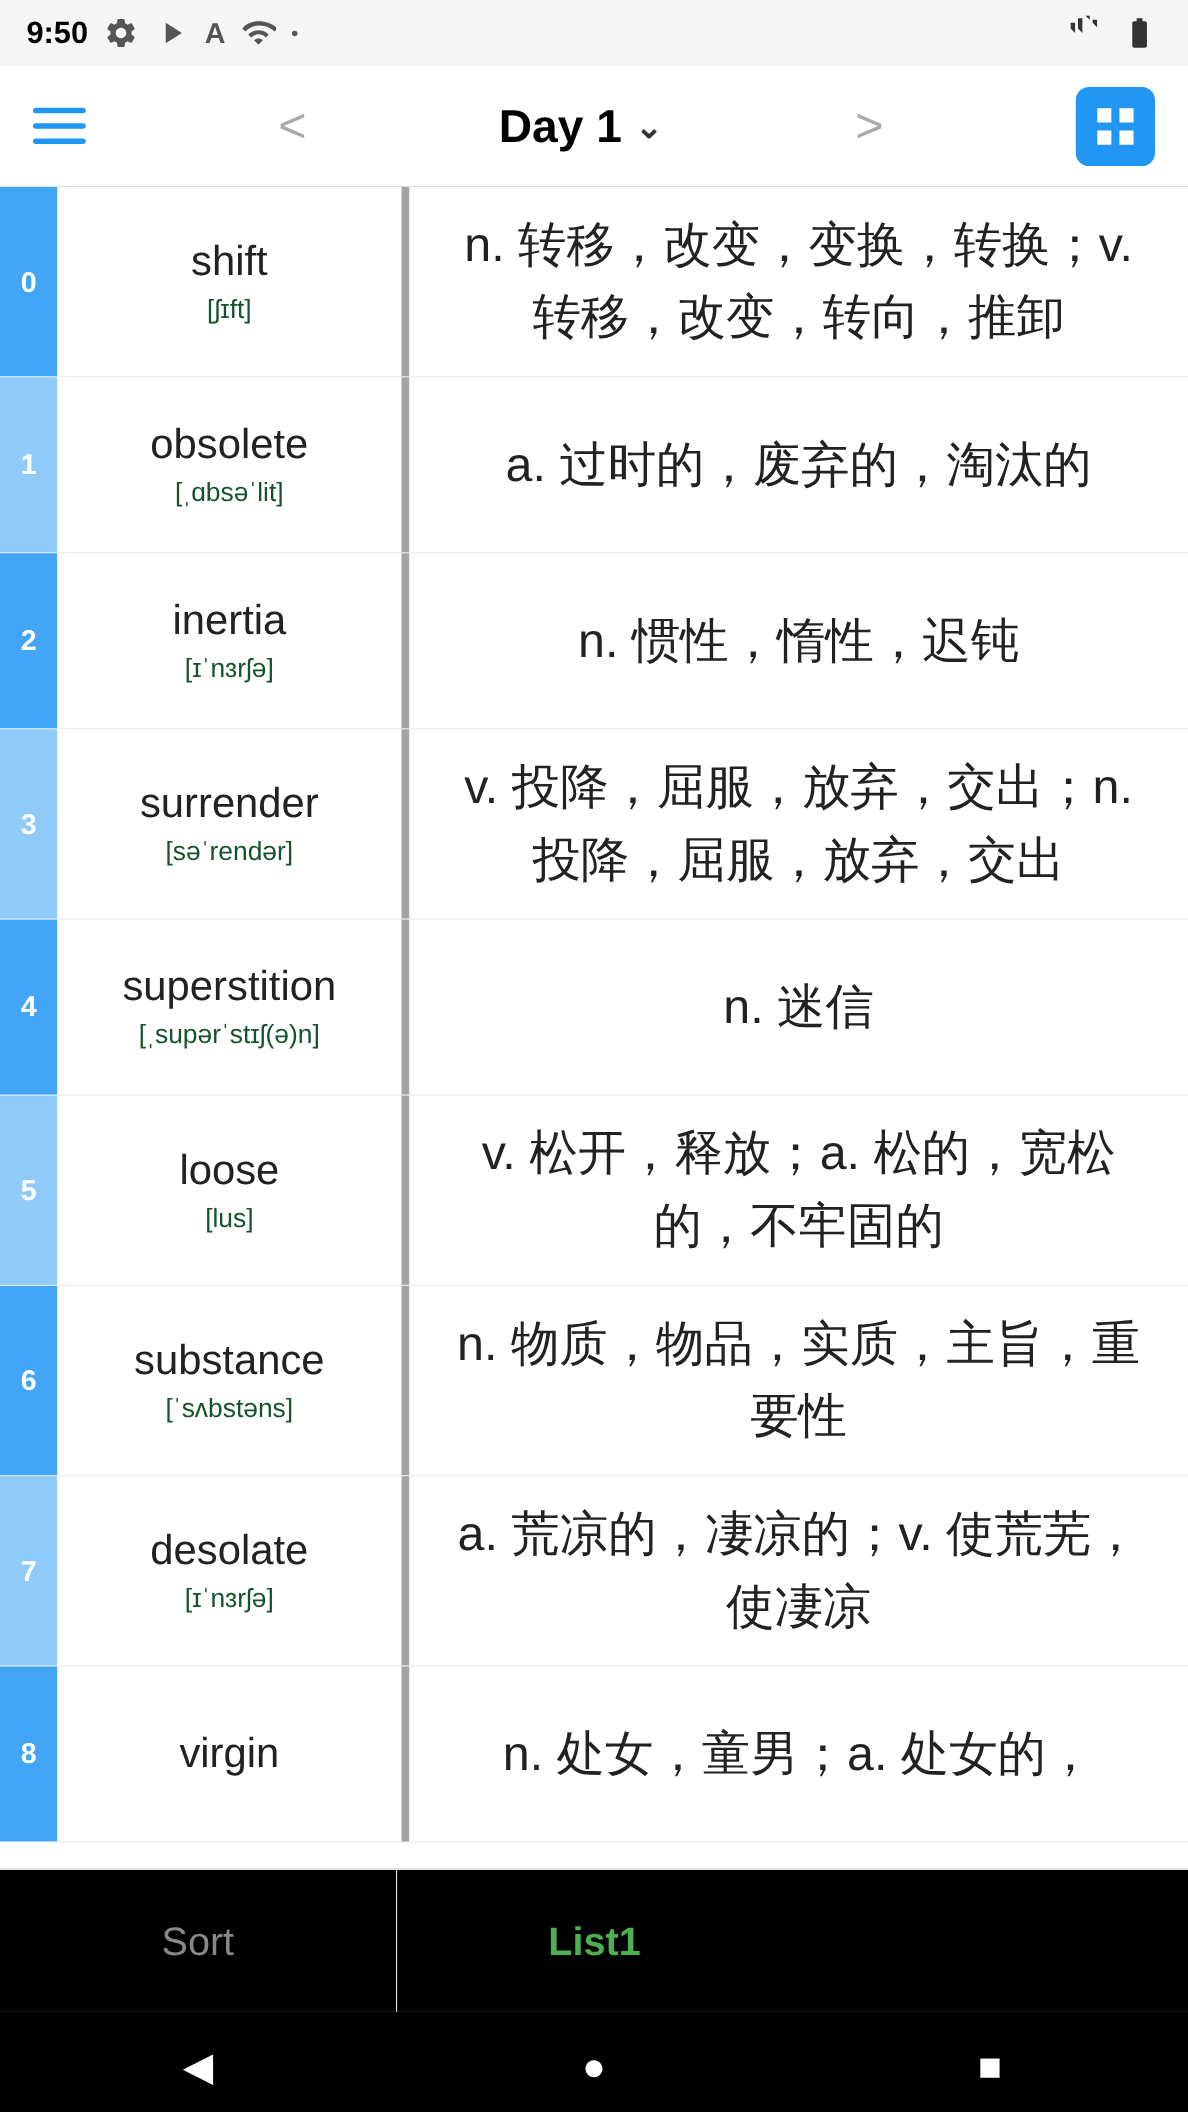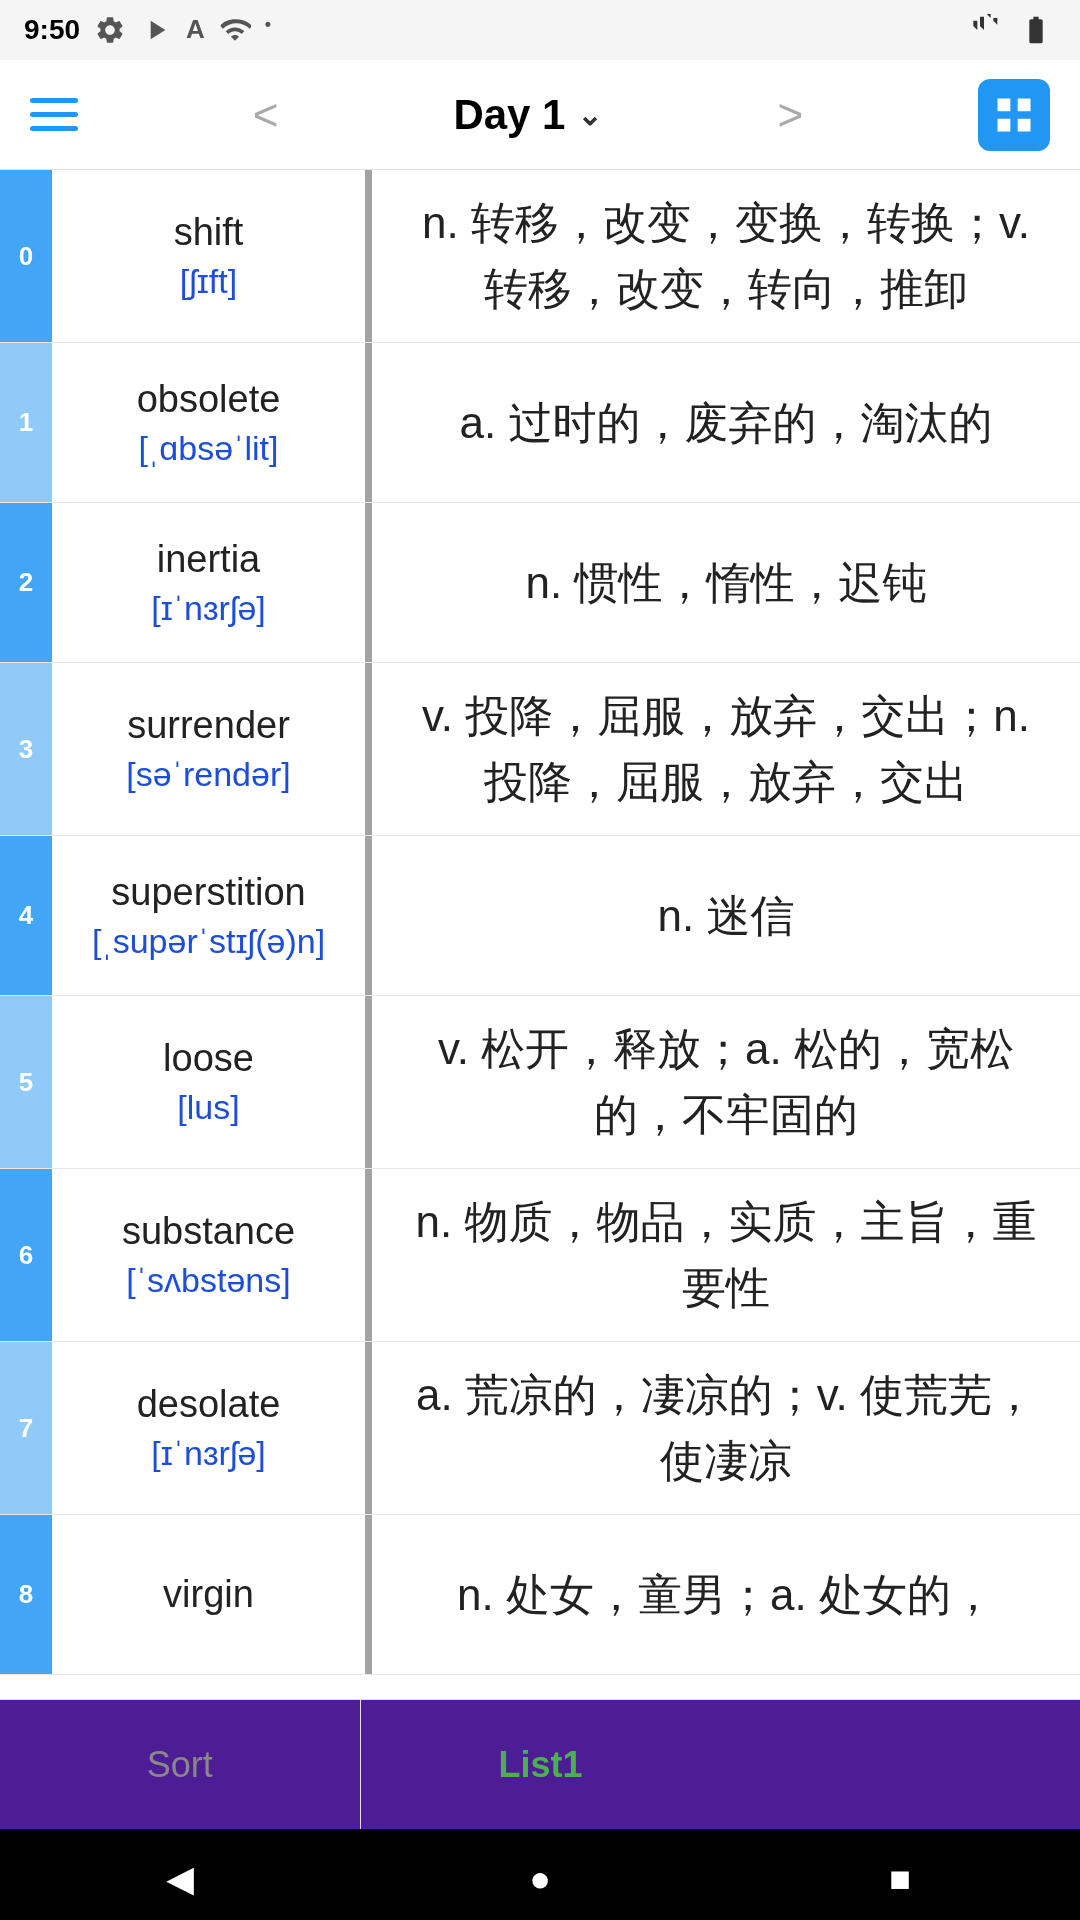--- a/index.html
+++ b/index.html
@@ -17,21 +17,21 @@
     .status-bar {
       background: #f5f5f5;
       height: 60px;
       display: flex;
       align-items: center;
       justify-content: space-between;
       padding: 0 24px;
       font-size: 28px;
       font-weight: bold;
     }
-    .status-left { display: flex; align-items: flex-start; gap: 14px; }
+    .status-left { display: flex; align-items: center; gap: 14px; }
     .status-right { display: flex; align-items: center; gap: 10px; }
 
     
     .top-nav {
       height: 110px;
       background: #fff;
       display: flex;
       align-items: center;
       justify-content: space-between;
       padding: 0 30px;
@@ -120,40 +120,40 @@
       padding: 20px 10px;
       border-right: 7px solid #a3a3a3;
     }
     .word-text {
       font-size: 38px;
       font-weight: 500;
       color: #222;
       text-align: center;
     }
     .word-phonetic {
-      font-size: 34px;
-      color: #1d4ed8;
+      font-size: 24px;
+      color: #14532d;
       margin-top: 8px;
     }
     .word-definition {
       flex: 1;
       display: flex;
       align-items: center;
       justify-content: center;
       padding: 20px 30px;
       font-size: 44px;
       color: #222;
       line-height: 1.5;
       text-align: center;
     }
 
     
     .bottom-tabs {
       height: 130px;
-      background: #4c1d95;
+      background: #000000;
       display: flex;
       align-items: stretch;
       border-top: 1px solid #e0e0e0;
       margin-top: 24px;
     }
     .tab-sort {
       flex: 1;
       display: flex;
       align-items: center;
       justify-content: center;

